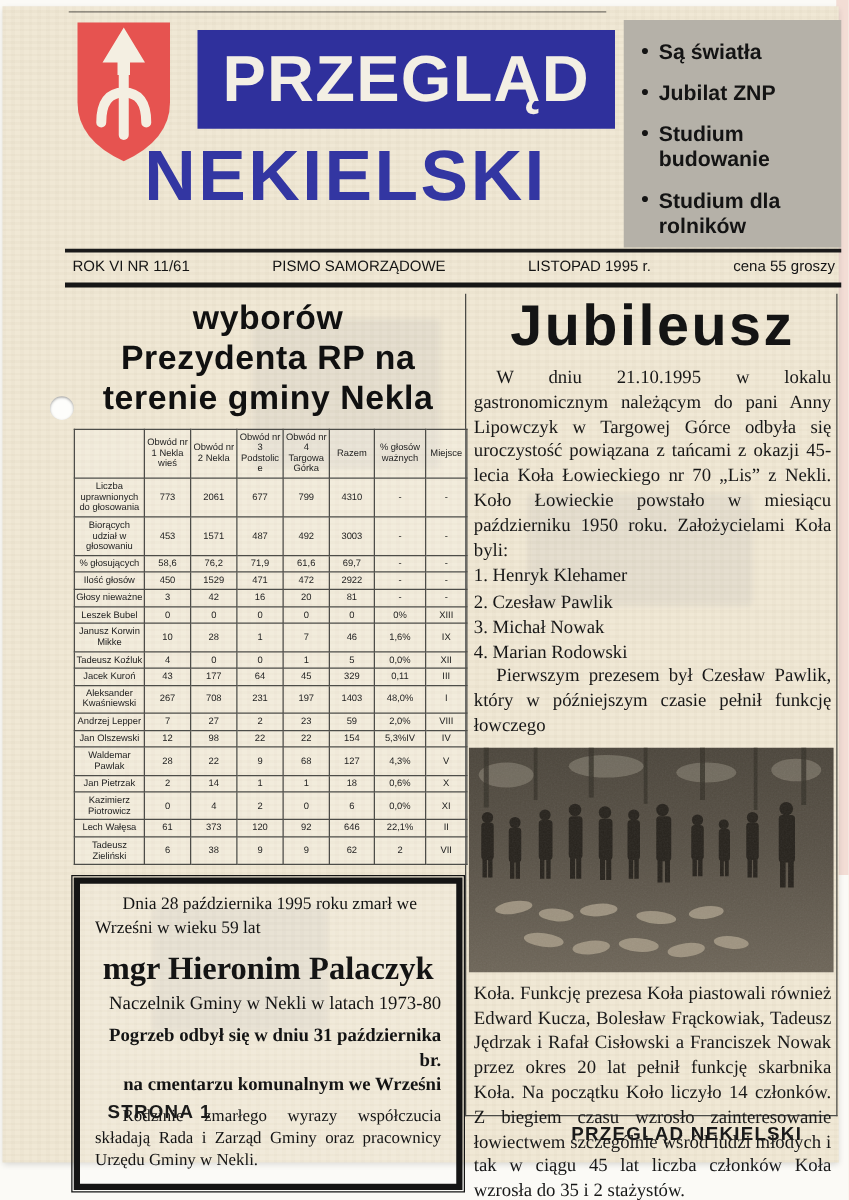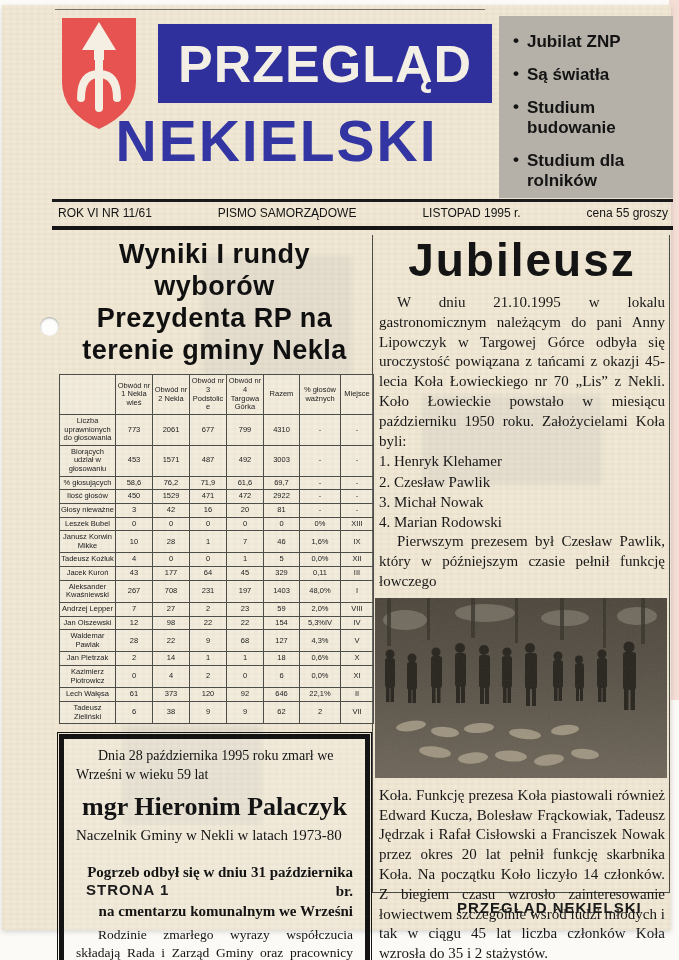--- a/index.html
+++ b/index.html
@@ -66,21 +66,21 @@
   td.rowlabel { font-size:7px; }
 
   
   .obituary {
     margin-top:10px; border:5px solid #141414; outline:1px solid #141414; outline-offset:1px;
     padding:8px 12px 10px 12px; font-family:"Liberation Serif", serif; color:#141414;
     background:rgba(255,255,255,0.12);
   }
   .obit-intro { font-size:14px; line-height:1.35; text-indent:22px; }
   .obit-name  { font-size:26px; font-weight:bold; text-align:center; margin:7px 0 5px 0; }
-  .obit-role  { font-size:15px; text-align:left; margin-bottom:19px; }
+  .obit-role  { font-size:15px; text-align:right; margin-bottom:8px; }
   .obit-funeral { font-size:15px; font-weight:bold; text-align:right; line-height:1.3; }
   .obit-condolence { font-size:13.5px; line-height:1.32; text-indent:22px; margin-top:5px; text-align:justify; }
 
   
   .jub-title { font-weight:bold; font-size:46px; color:#141414; text-align:center; letter-spacing:2px; margin-bottom:6px; }
   .serif-body { font-family:"Liberation Serif", serif; font-size:15px; line-height:1.32; color:#181818; text-align:justify; }
   .para-indent { text-indent:18px; }
   .founder-line { font-family:"Liberation Serif", serif; font-size:15px; line-height:1.35; color:#181818; }
   .photo-wrap { margin:6px 0 8px -4px; width:292px; height:180px; }
 
@@ -112,42 +112,41 @@
     </g>
     <path d="M41 6 L58 34 L46 34 L46 44 L36 44 L36 34 L24 34 Z" fill="#f4efe2"></path>
   </svg>
 
   <div class="masthead-blue-box">
     <span>PRZEGLĄD</span>
   </div>
   <div class="masthead-line2">NEKIELSKI</div>
 
   <div class="highlights-box">
+      <div class="hl-item">Są światła</div>
       <div class="hl-item">Jubilat ZNP</div>
-      <div class="hl-item">Są światła</div>
       <div class="hl-item">Studium budowanie</div>
       <div class="hl-item">Studium dla rolników</div>
     </div>
 
   <div class="info-rule-top"></div>
   <div class="info-bar">
     <span>ROK VI  NR 11/61</span>
     <span>PISMO SAMORZĄDOWE</span>
     <span>LISTOPAD 1995 r.</span>
     <span>cena 55 groszy</span>
   </div>
   <div class="info-rule-bottom"></div>
 
   <div class="col-divider"></div>
   <div class="right-border"></div>
   <div class="right-bottom"></div>
 
   <div class="col-left">
     <div class="wyniki-title">
-        <div class="wyniki-line">Wyniki I rundy</div>
         <div class="wyniki-line">wyborów</div>
         <div class="wyniki-line">Prezydenta RP na</div>
         <div class="wyniki-line">terenie gminy Nekla</div>
       </div>
 
     <table class="results">
       <colgroup>
         <col class="c-label">
           <col class="c-obw">
           <col class="c-obw">

